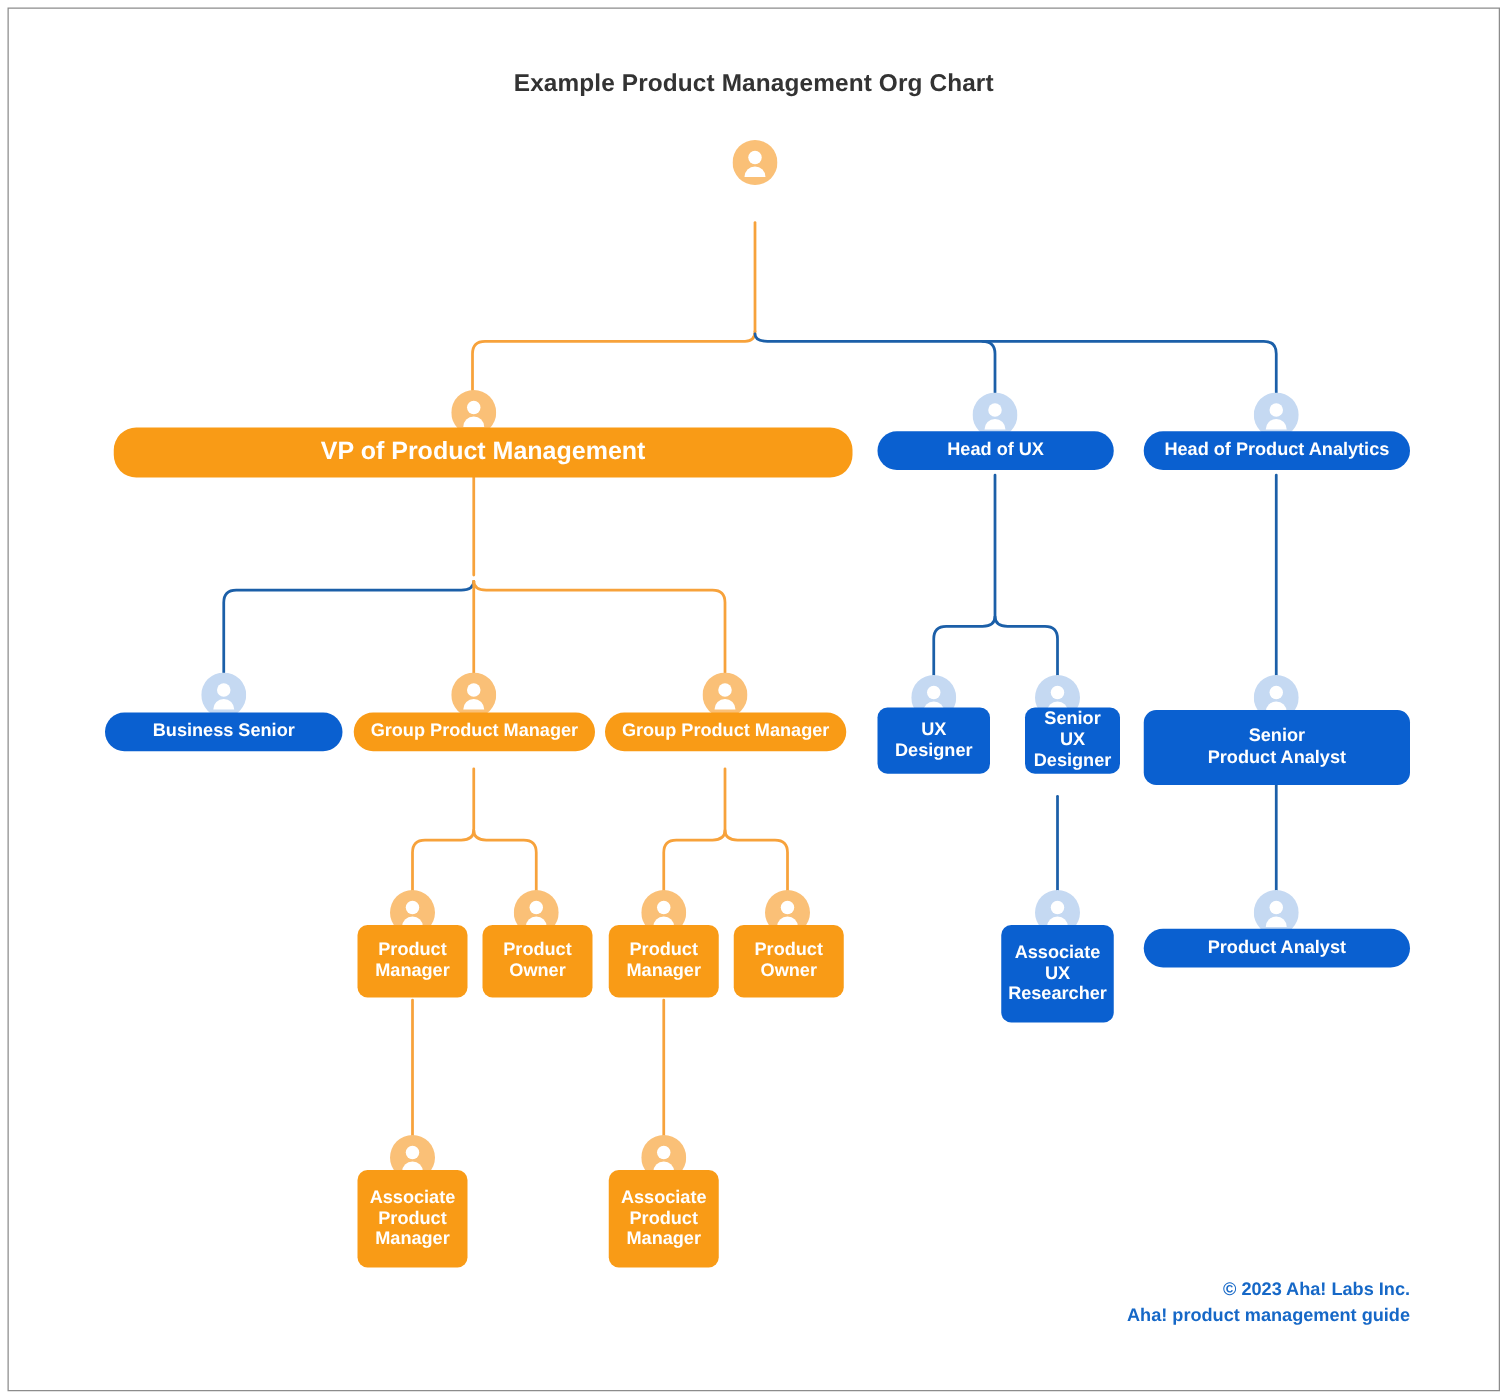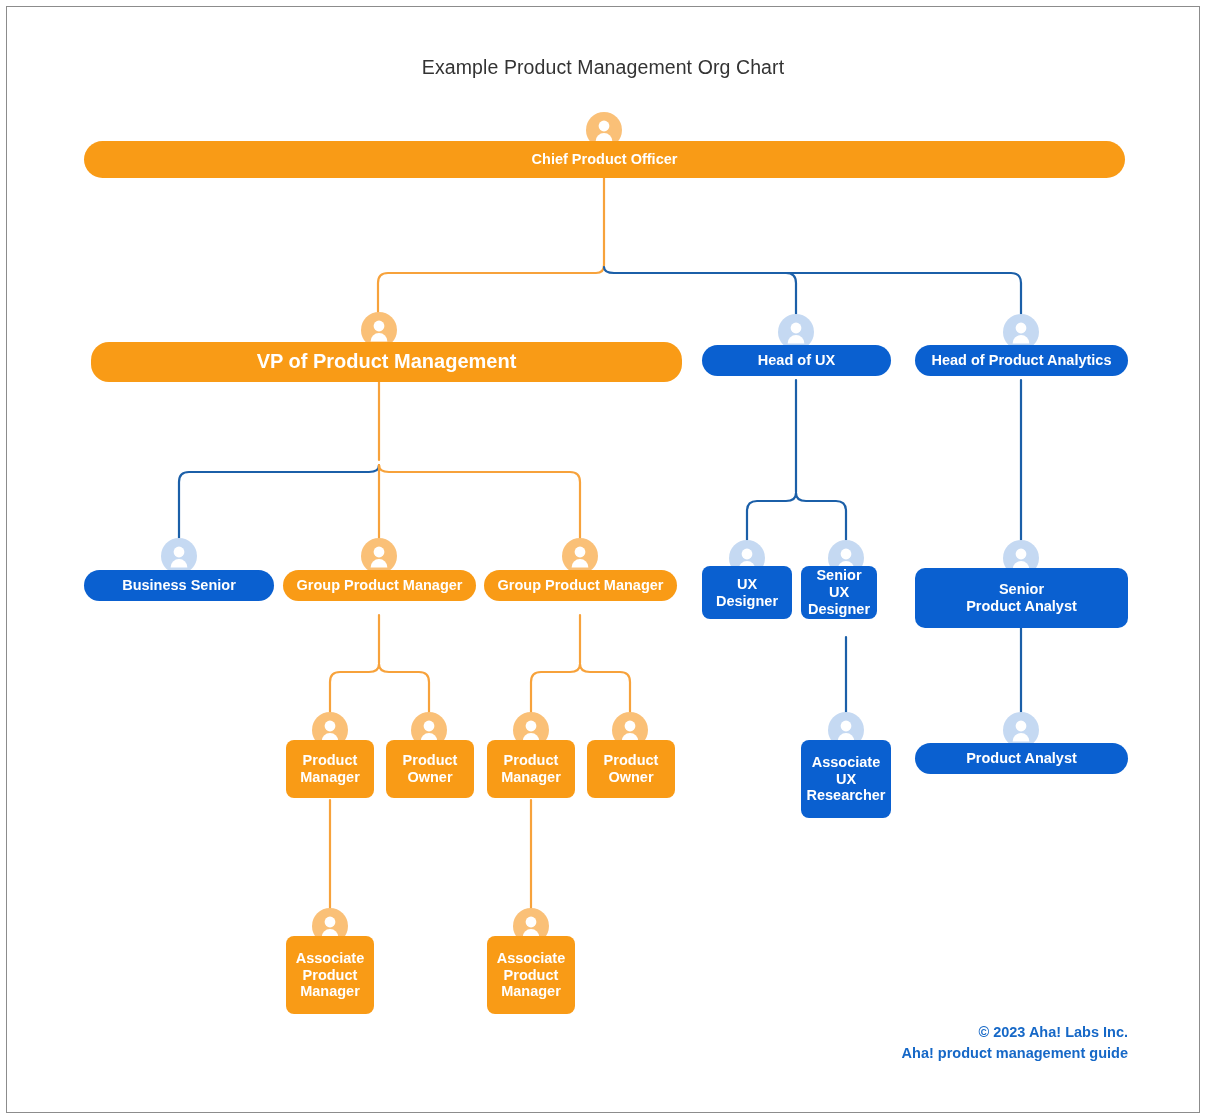--- a/index.html
+++ b/index.html
@@ -29,21 +29,21 @@
     border: 1px solid #8c8c8c;
     pointer-events: none;
   }
   #chart-title {
     position: absolute;
     left: 0;
     top: 56px;
     width: 1206px;
     text-align: center;
     font-size: 19.5px;
-    font-weight: normal;
+    font-weight: bold;
     color: #333333;
     letter-spacing: 0.1px;
   }
   #connector-layer {
     position: absolute;
     left: 0;
     top: 0;
     width: 1206px;
     height: 1119px;
     pointer-events: none;
@@ -265,23 +265,20 @@
       </svg>
   </div>
   <div class="avatar" style="left:513px; top:908px;">
     <svg width="36" height="36" viewBox="0 0 36 36">
         <circle cx="18" cy="18" r="18" fill="#fac077"></circle>
         <circle cx="18" cy="14" r="5.4" fill="#ffffff"></circle>
         <path d="M 9.6 29.5 A 8.4 8.4 0 0 1 26.4 29.5 Z" fill="#ffffff"></path>
       </svg>
   </div>
 
-  <div class="node orange" style="left:84px; top:141px; width:1041px; height:37px; border-radius:18.5px; font-size:14.5px;">
-    <span class="node-label">Chief Product Officer</span>
-  </div>
 
   <div class="node orange" style="left:91px; top:342px; width:591px; height:40px; border-radius:18px; font-size:20px;">
     <span class="node-label">VP of Product Management</span>
   </div>
   <div class="node blue" style="left:702px; top:345px; width:189px; height:31px; border-radius:15.5px; font-size:14.5px;">
     <span class="node-label">Head of UX</span>
   </div>
   <div class="node blue" style="left:915px; top:345px; width:213px; height:31px; border-radius:15.5px; font-size:14.5px;">
     <span class="node-label">Head of Product Analytics</span>
   </div>
@@ -292,21 +289,21 @@
   <div class="node orange" style="left:283px; top:570px; width:193px; height:31px; border-radius:15.5px; font-size:14.5px;">
     <span class="node-label">Group Product Manager</span>
   </div>
   <div class="node orange" style="left:484px; top:570px; width:193px; height:31px; border-radius:15.5px; font-size:14.5px;">
     <span class="node-label">Group Product Manager</span>
   </div>
   <div class="node blue" style="left:702px; top:566px; width:90px; height:53px; border-radius:8px; font-size:14.5px;">
     <span class="node-label">UX
 Designer</span>
   </div>
-  <div class="node blue" style="left:801px; top:566px; width:76px; height:53px; border-radius:8px; font-size:14.5px;text-align:center;">
+  <div class="node blue" style="left:820px; top:566px; width:76px; height:53px; border-radius:8px; font-size:14.5px;text-align:center;">
     <span class="node-label">Senior UX
 Designer</span>
   </div>
   <div class="node blue" style="left:915px; top:568px; width:213px; height:60px; border-radius:10px; font-size:14.5px;">
     <span class="node-label">Senior
 Product Analyst</span>
   </div>
 
   <div class="node orange" style="left:286px; top:740px; width:88px; height:58px; border-radius:8px; font-size:14.5px;">
     <span class="node-label">Product

